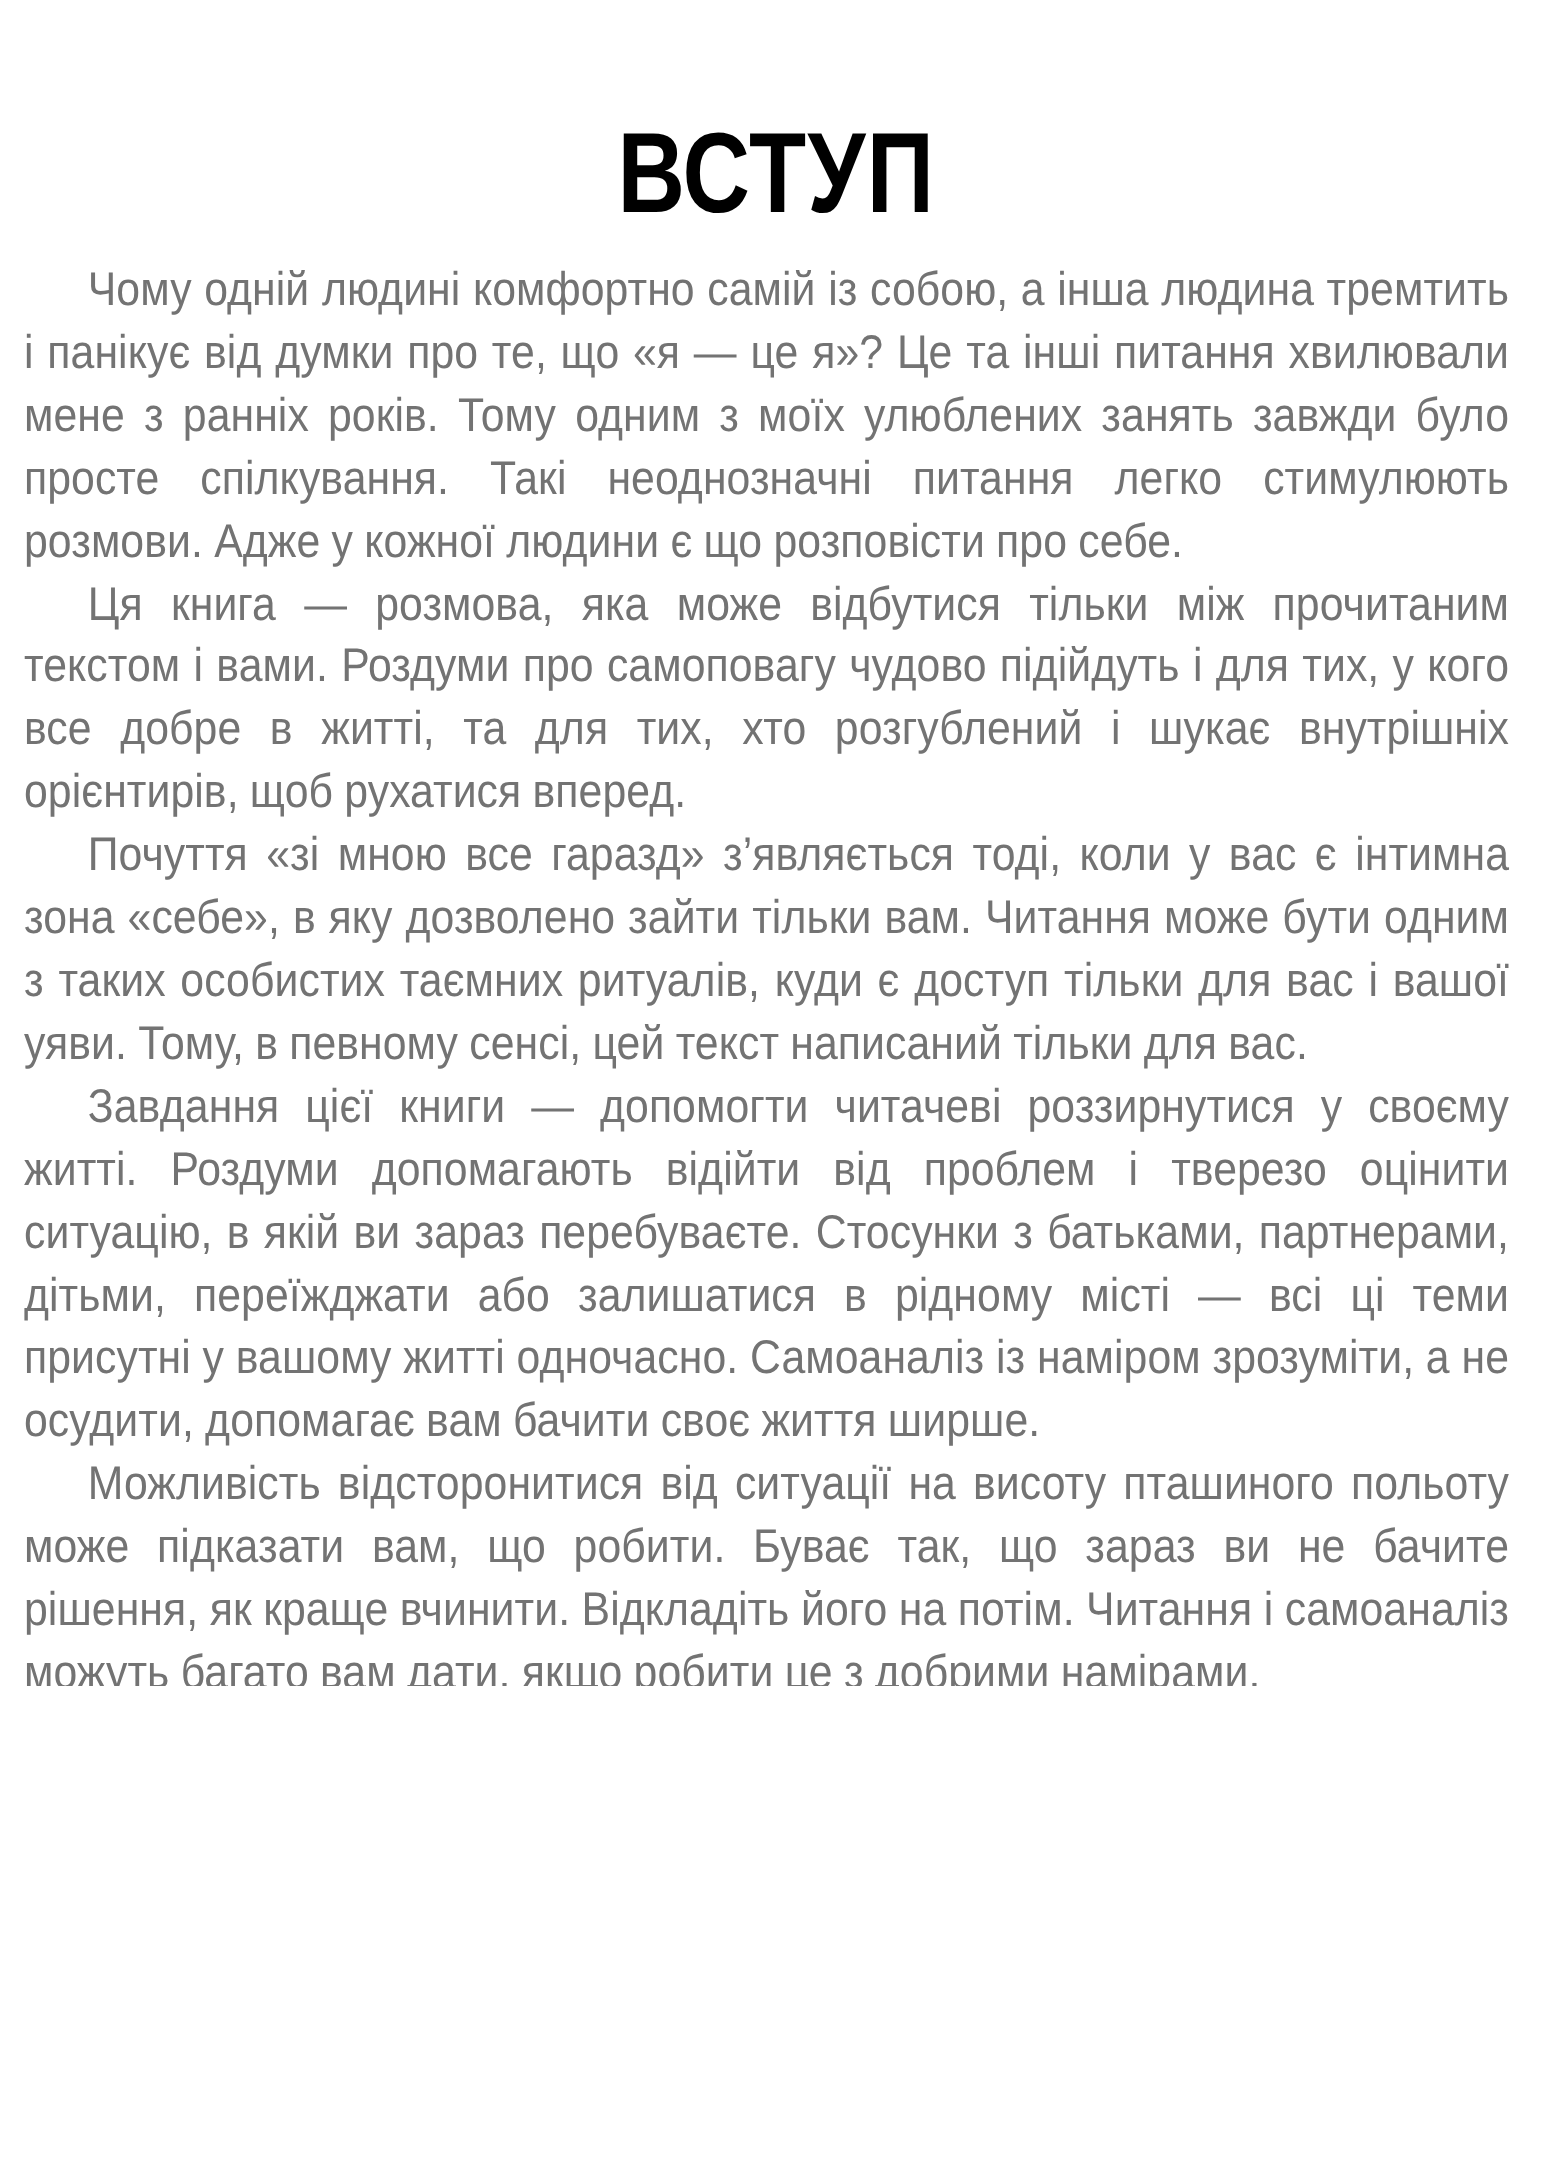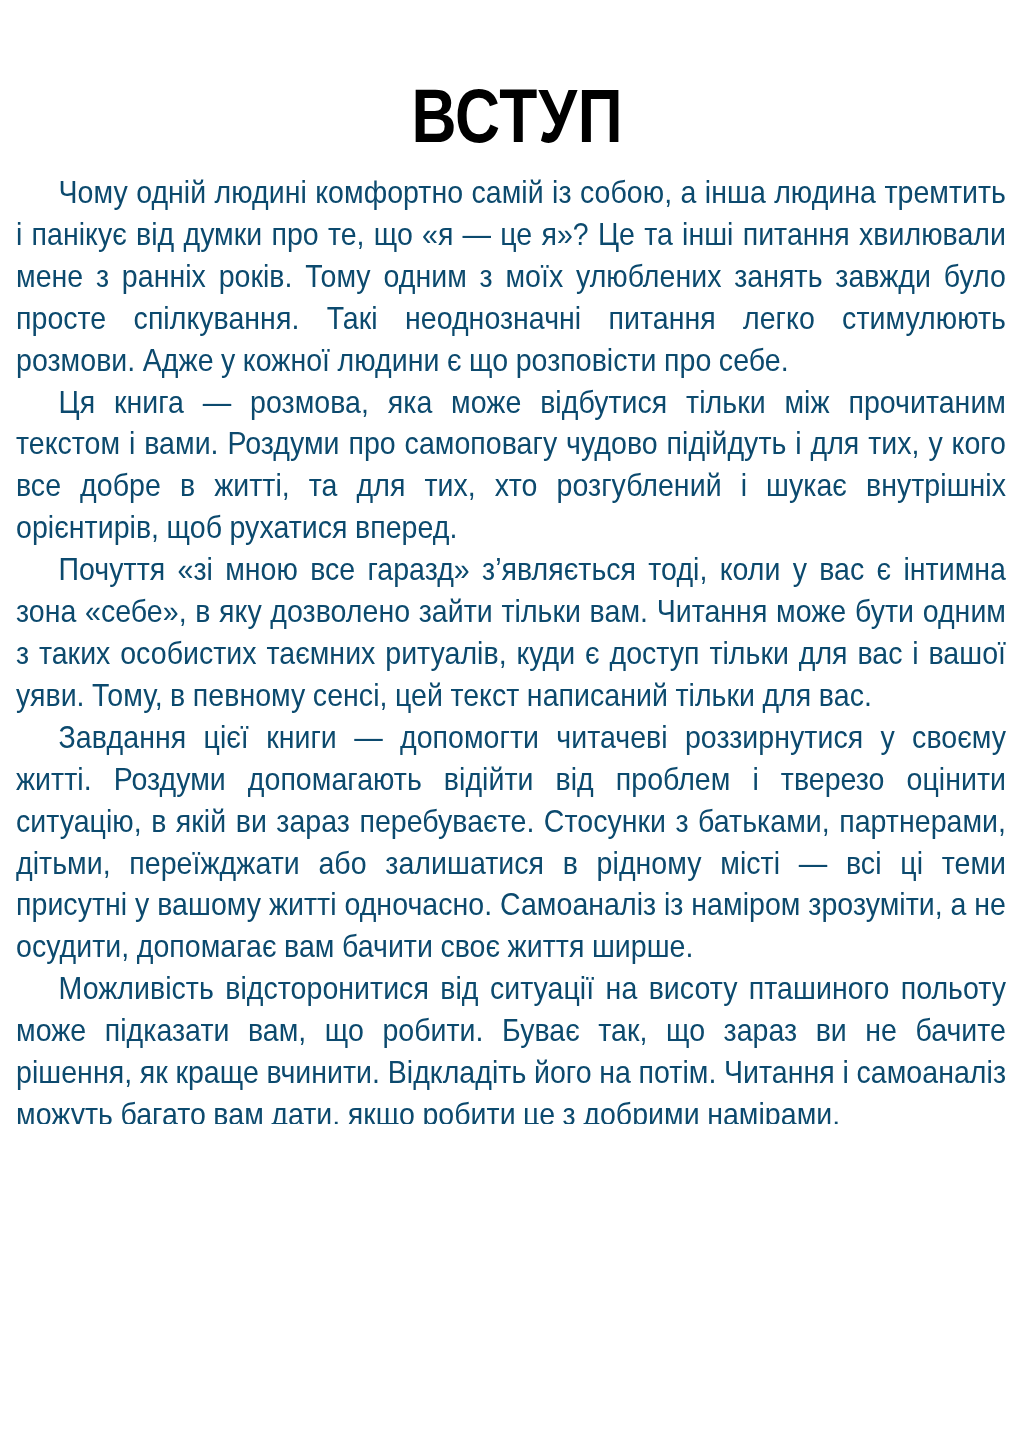--- a/index.html
+++ b/index.html
@@ -40,21 +40,21 @@
   .body-text {
     position: absolute;
     top: 172px;
     left: 16px;
     width: 990px;
     font-size: 31.5px;
     line-height: 41.9px;
     text-align: justify;
     text-justify: inter-word;
     font-weight: 400;
-    color: #0c4a6e;
+    color: #737373;
     -webkit-font-smoothing: antialiased;
   }
 
   
   .body-text .para {
     display: block;
     margin: 0;
     padding: 0;
     text-indent: 47px;
     transform: scaleX(0.905);

